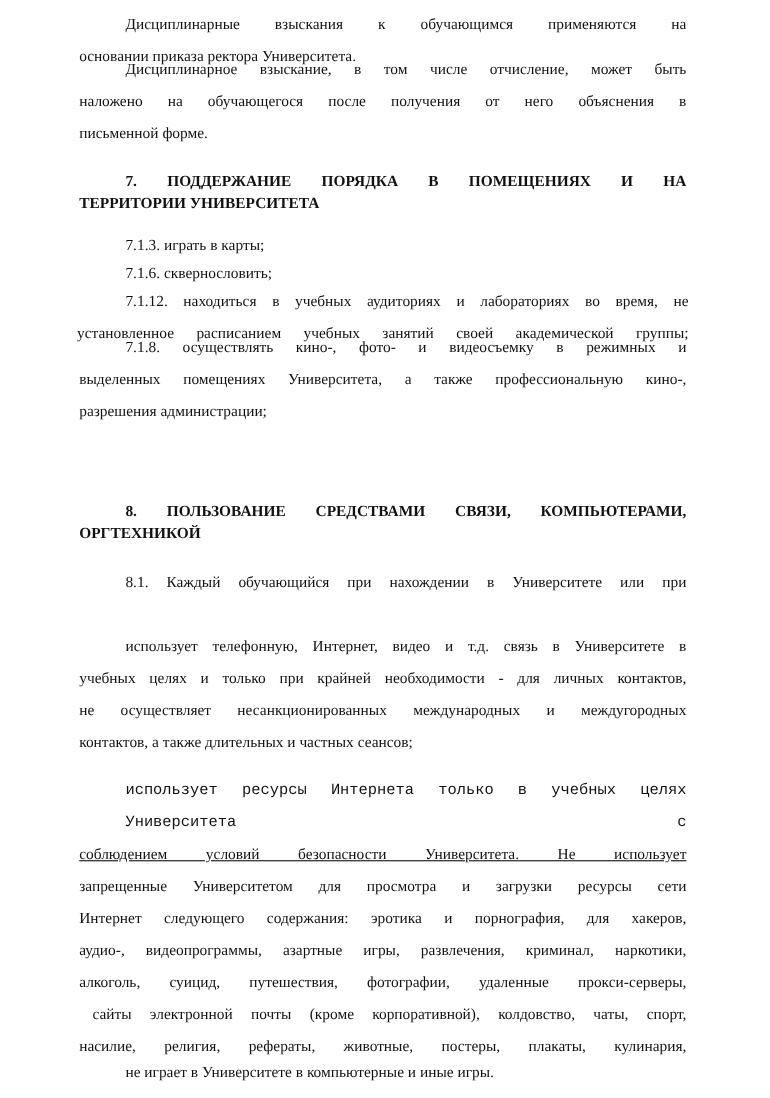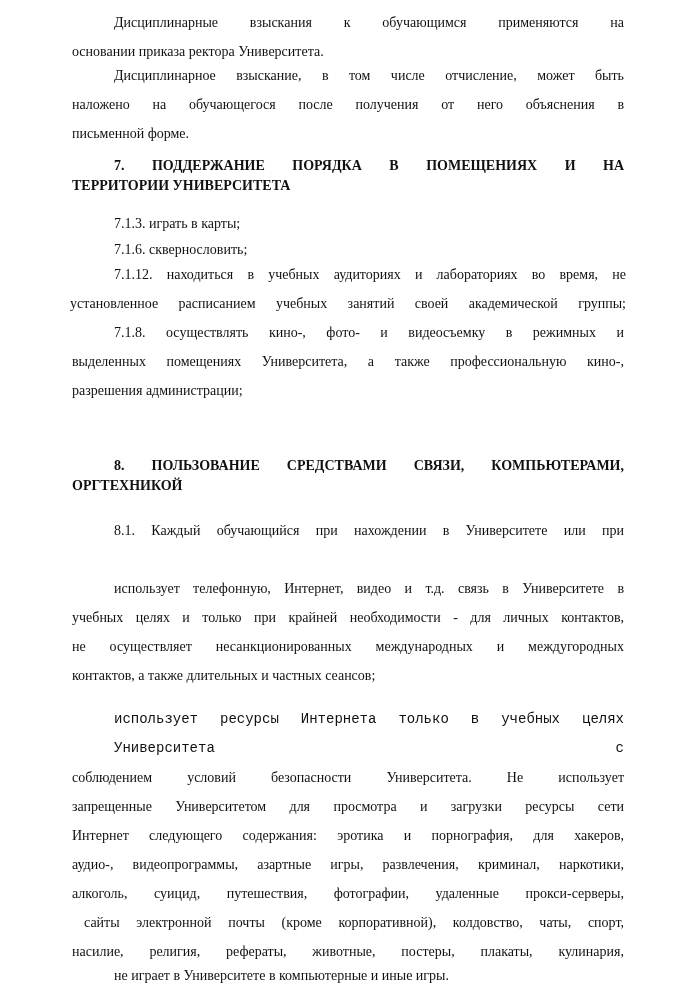--- a/index.html
+++ b/index.html
@@ -17,21 +17,21 @@
 
   <div style="position:absolute; top:8px; width:552px;">
     <p class="p" style="padding-left:42px;">
         <span class="line" style="white-space: normal; text-align-last: justify;">Дисциплинарные взыскания к обучающимся применяются на</span>
       </p>
     <p class="p">
         <span class="line last">основании приказа ректора Университета.</span>
       </p>
   </div>
 
-  <div style="position:absolute; top:61px; width:552px;">
+  <div style="position:absolute; top:49px; width:552px;">
     <p class="p" style="padding-left:42px;">
         <span class="line" style="white-space: normal; text-align-last: justify;">Дисциплинарное взыскание, в том числе отчисление, может быть</span>
       </p>
     <p class="p">
         <span class="line" style="white-space: normal; text-align-last: justify;">наложено на обучающегося после получения от него объяснения в</span>
       </p>
     <p class="p">
         <span class="line last">письменной форме.</span>
       </p>
   </div>
@@ -59,21 +59,21 @@
 
   <div style="position:absolute; top:260px; width:556px; left:-2px;">
     <p class="p" style="padding-left:44px;">
         <span class="line" style="white-space: normal; text-align-last: justify;">7.1.12. находиться в учебных аудиториях и лабораториях во время, не</span>
       </p>
     <p class="p">
         <span class="line" style="white-space: normal; text-align-last: justify;">установленное расписанием учебных занятий своей академической группы;</span>
       </p>
   </div>
 
-  <div style="position:absolute; top:318px; width:552px;">
+  <div style="position:absolute; top:302px; width:552px;">
     <p class="p" style="padding-left:42px;">
         <span class="line" style="white-space: normal; text-align-last: justify;">7.1.8. осуществлять кино-, фото- и видеосъемку в режимных и</span>
       </p>
     <p class="p">
         <span class="line" style="white-space: normal; text-align-last: justify;">выделенных помещениях Университета, а также профессиональную кино-,</span>
       </p>
     <p class="p">
         <span class="line last">разрешения администрации;</span>
       </p>
   </div>
@@ -106,21 +106,21 @@
     <p class="p">
         <span class="line last">контактов, а также длительных и частных сеансов;</span>
       </p>
   </div>
 
   <div style="position:absolute; top:705px; width:552px;">
     <p class="p" style="padding-left:42px;font-family:Liberation Mono, monospace;">
         <span class="line" style="white-space: normal; text-align-last: justify;">использует ресурсы Интернета только в учебных целях Университета с</span>
       </p>
     <p class="p">
-        <span class="line" style="white-space: normal; text-align-last: justify;">соблюдением условий безопасности Университета. Не использует</span>
+        <span class="line" style="white-space: normal; text-align-last: justify; text-decoration: underline;">соблюдением условий безопасности Университета. Не использует</span>
       </p>
     <p class="p">
         <span class="line" style="white-space: normal; text-align-last: justify;">запрещенные Университетом для просмотра и загрузки ресурсы сети</span>
       </p>
     <p class="p">
         <span class="line" style="white-space: normal; text-align-last: justify;">Интернет следующего содержания: эротика и порнография, для хакеров,</span>
       </p>
     <p class="p">
         <span class="line" style="white-space: normal; text-align-last: justify;">аудио-, видеопрограммы, азартные игры, развлечения, криминал, наркотики,</span>
       </p>

